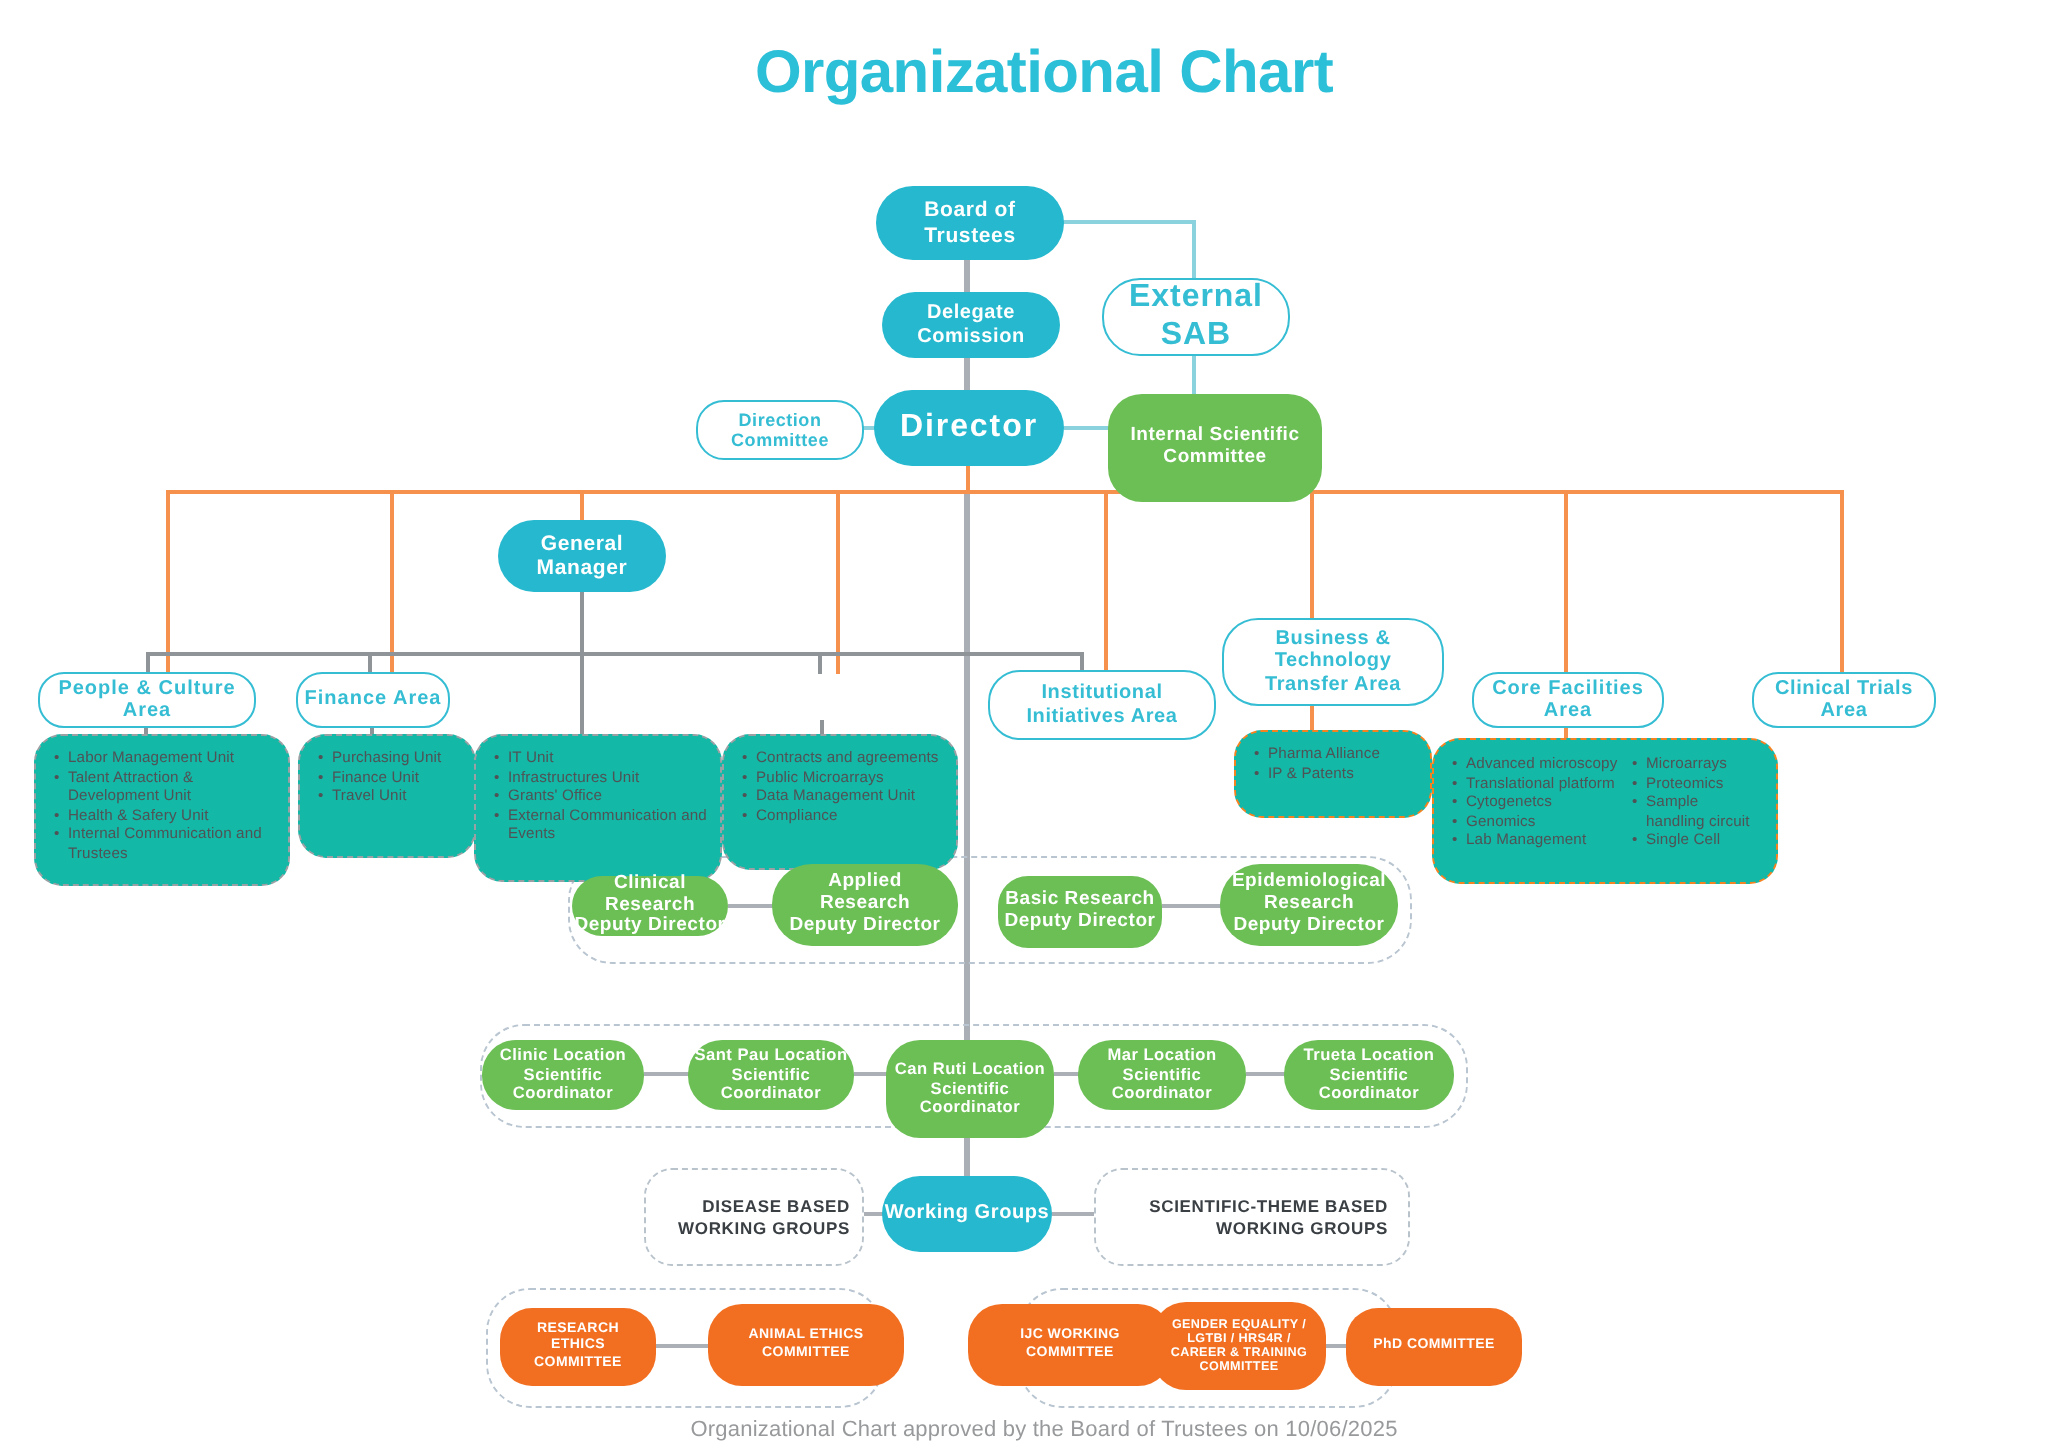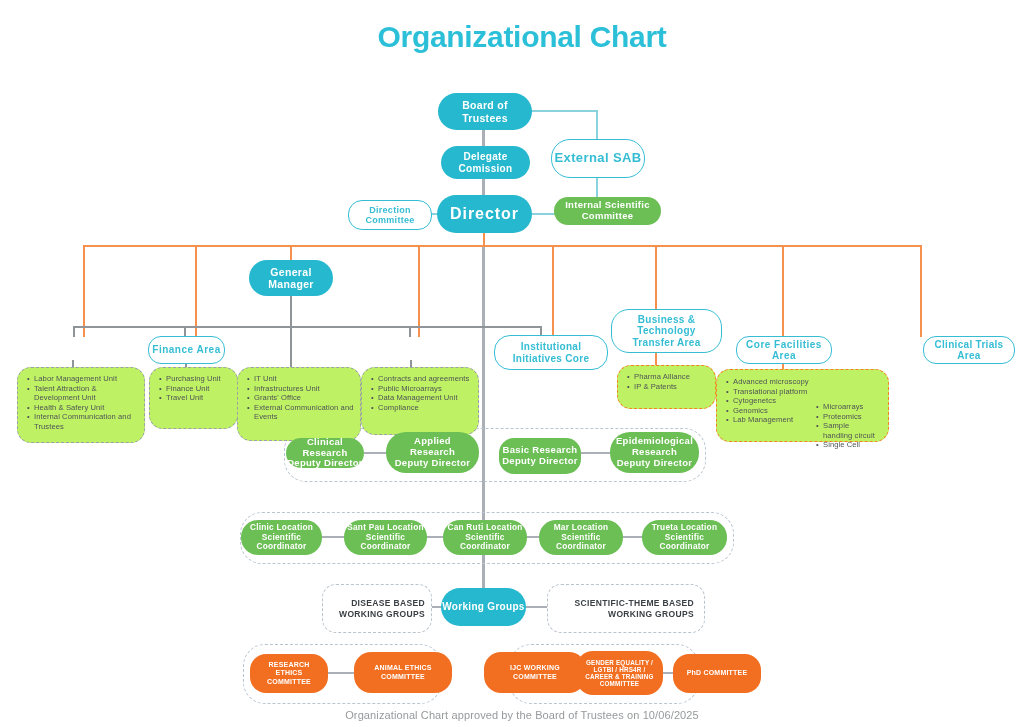--- a/index.html
+++ b/index.html
@@ -13,21 +13,21 @@
   .or-l{background:#f5914d;}
   .row-l{background:#aab0b6;}
   
   .pill{position:absolute;z-index:3;display:flex;align-items:center;justify-content:center;
         text-align:center;font-weight:bold;letter-spacing:.03em;line-height:1.15;}
   .fill-cyan{background:#26b8ce;color:#ffffff;}
   .fill-green{background:#6cbf55;color:#ffffff;}
   .fill-orange{background:#f26f21;color:#ffffff;}
   .outline-cyan{background:#ffffff;border:1.6px solid #35bdd4;color:#35bdd4;}
   
-  .listbox{position:absolute;z-index:3;background:#bef264;border:1.2px dashed #9aa0a4;
+  .listbox{position:absolute;z-index:3;background:#14b8a6;border:1.2px dashed #9aa0a4;
            border-radius:14px;padding:6px 5px 4px 8px;}
   .listbox.orange{border:1.4px dashed #f58220;}
   .listbox ul{margin:0;padding:0;list-style:none;}
   .listbox li{position:relative;padding-left:8px;font-size:7.6px;line-height:9.6px;
               color:#4f5356;letter-spacing:.01em;}
   .listbox li::before{content:"\2022";position:absolute;left:1px;top:0;color:#4f5356;}
   
   .groupframe{position:absolute;z-index:2;border:1.4px dashed #b9c5d0;border-radius:22px;background:transparent;}
   .dashedbox{position:absolute;z-index:3;background:#ffffff;border:1.4px dashed #b9c3cc;border-radius:14px;
              display:flex;align-items:center;justify-content:center;text-align:right;
@@ -86,32 +86,33 @@
   <div class="hline row-l" style="left:562px;top:672px;width:15px;height:1.6px;"></div>
   <div class="hline row-l" style="left:655px;top:672px;width:19px;height:1.6px;"></div>
 
   <div class="groupframe" style="left:284px;top:428px;width:420px;height:52px;"></div>
   <div class="groupframe" style="left:240px;top:512px;width:492px;height:50px;"></div>
   <div class="groupframe" style="left:243px;top:644px;width:197px;height:58px;"></div>
   <div class="groupframe" style="left:509px;top:644px;width:188px;height:58px;"></div>
 
   <div class="pill fill-cyan" style="left:438px;top:93px;width:94px;height:37px;border-radius:19px;font-size:10.5px;">Board of Trustees</div>
   <div class="pill fill-cyan" style="left:441px;top:146px;width:89px;height:33px;border-radius:17px;font-size:10px;">Delegate Comission</div>
-  <div class="pill outline-cyan" style="left:551px;top:139px;width:92px;height:37px;border-radius:19px;font-size:13px;">External SAB</div>
+  <div class="pill outline-cyan" style="left:551px;top:139px;width:92px;height:37px;border-radius:19px;font-size:16px;">External SAB</div>
   <div class="pill outline-cyan" style="left:348px;top:200px;width:70px;height:28px;border-radius:14px;font-size:9px;padding:0 6px;">Direction Committee</div>
   <div class="pill fill-cyan" style="left:437px;top:195px;width:95px;height:38px;border-radius:19px;font-size:16px;letter-spacing:.06em;">Director</div>
-  <div class="pill fill-green" style="left:554px;top:197px;width:91px;height:22px;border-radius:17px;font-size:9.5px;padding:3px 8px;">Internal Scientific Committee</div>
+  <div class="pill fill-green" style="left:554px;top:197px;width:91px;height:22px;border-radius:17px;font-size:9.5px;padding:16px 8px;">Internal Scientific Committee</div>
   <div class="pill fill-cyan" style="left:249px;top:260px;width:84px;height:36px;border-radius:18px;font-size:10.5px;">General Manager</div>
 
+  <div class="pill outline-cyan" style="left:19px;top:336px;width:107px;height:26px;border-radius:13px;font-size:10px;letter-spacing:.05em;">People &amp; Culture Area</div>
   <div class="pill outline-cyan" style="left:148px;top:336px;width:75px;height:26px;border-radius:13px;font-size:10px;letter-spacing:.05em;">Finance Area</div>
   <div class="pill outline-cyan" style="left:374px;top:336px;width:72px;height:26px;border-radius:13px;font-size:10px;letter-spacing:.05em;margin-top:40px;">Legal Area</div>
-  <div class="pill outline-cyan" style="left:494px;top:335px;width:96px;height:33px;border-radius:16px;font-size:10px;padding:0 8px;">Institutional Initiatives Core</div>
+  <div class="pill outline-cyan" style="left:494px;top:335px;width:96px;height:33px;border-radius:16px;font-size:10px;padding:0 8px;">Institutional Initiatives Area</div>
   <div class="pill outline-cyan" style="left:611px;top:309px;width:89px;height:42px;border-radius:18px;font-size:10px;padding:0 10px;">Business &amp; Technology Transfer Area</div>
   <div class="pill outline-cyan" style="left:736px;top:336px;width:94px;height:26px;border-radius:13px;font-size:10px;letter-spacing:.05em;">Core Facilities Area</div>
-  <div class="pill outline-cyan" style="left:876px;top:336px;width:90px;height:26px;border-radius:13px;font-size:10px;letter-spacing:.03em;margin-left:47px;">Clinical Trials Area</div>
+  <div class="pill outline-cyan" style="left:876px;top:336px;width:90px;height:26px;border-radius:13px;font-size:10px;letter-spacing:.03em;">Clinical Trials Area</div>
 
   <div class="listbox" style="left:17px;top:367px;width:113px;height:64px;">
     <ul>
       <li>Labor Management Unit</li>
       <li>Talent Attraction &amp; Development Unit</li>
       <li>Health &amp; Safery Unit</li>
       <li>Internal Communication and Trustees</li>
     </ul>
   </div>
   <div class="listbox" style="left:149px;top:367px;width:74px;height:50px;">
@@ -144,36 +145,36 @@
     </ul>
   </div>
   <div class="listbox orange" style="left:716px;top:369px;width:158px;height:60px;display:flex;gap:4px;padding:7px 5px 4px 8px;">
     <ul style="width:86px;">
       <li>Advanced microscopy</li>
       <li>Translational platform</li>
       <li>Cytogenetcs</li>
       <li>Genomics</li>
       <li>Lab Management</li>
     </ul>
-    <ul style="width:62px;margin-top:25px;">
+    <ul style="width:62px;">
       <li>Microarrays</li>
       <li>Proteomics</li>
       <li>Sample handling circuit</li>
       <li>Single Cell</li>
     </ul>
   </div>
 
   <div class="pill fill-green" style="left:286px;top:438px;width:78px;height:30px;border-radius:15px;font-size:9.5px;">Clinical Research Deputy Director</div>
   <div class="pill fill-green" style="left:386px;top:432px;width:81px;height:41px;border-radius:20px;font-size:9.5px;padding:0 6px;">Applied Research Deputy Director</div>
   <div class="pill fill-green" style="left:499px;top:438px;width:82px;height:36px;border-radius:15px;font-size:9.5px;">Basic Research Deputy Director</div>
   <div class="pill fill-green" style="left:610px;top:432px;width:81px;height:41px;border-radius:20px;font-size:9.5px;padding:0 4px;">Epidemiological Research Deputy Director</div>
 
   <div class="pill fill-green" style="left:241px;top:520px;width:81px;height:35px;border-radius:17px;font-size:8.3px;">Clinic Location Scientific Coordinator</div>
   <div class="pill fill-green" style="left:344px;top:520px;width:83px;height:35px;border-radius:17px;font-size:8.3px;">Sant Pau Location Scientific Coordinator</div>
-  <div class="pill fill-green" style="left:443px;top:520px;width:84px;height:35px;border-radius:17px;font-size:8.3px;">Can Ruti Location Scientific Coordinator</div>
+  <div class="pill fill-green" style="left:443px;top:520px;width:84px;height:49px;border-radius:17px;font-size:8.3px;">Can Ruti Location Scientific Coordinator</div>
   <div class="pill fill-green" style="left:539px;top:520px;width:84px;height:35px;border-radius:17px;font-size:8.3px;">Mar Location Scientific Coordinator</div>
   <div class="pill fill-green" style="left:642px;top:520px;width:85px;height:35px;border-radius:17px;font-size:8.3px;">Trueta Location Scientific Coordinator</div>
 
   <div class="dashedbox" style="left:322px;top:584px;width:96px;height:47px;font-size:8.5px;padding:0 6px;">DISEASE BASED WORKING GROUPS</div>
   <div class="pill fill-cyan" style="left:441px;top:588px;width:85px;height:38px;border-radius:19px;font-size:10px;">Working Groups</div>
   <div class="dashedbox" style="left:547px;top:584px;width:136px;height:47px;font-size:8.5px;padding:0 10px;">SCIENTIFIC-THEME BASED WORKING GROUPS</div>
 
   <div class="pill fill-orange" style="left:250px;top:654px;width:68px;height:39px;border-radius:16px;font-size:7px;padding:0 5px;">RESEARCH ETHICS COMMITTEE</div>
   <div class="pill fill-orange" style="left:354px;top:652px;width:78px;height:41px;border-radius:17px;font-size:7px;padding:0 10px;">ANIMAL ETHICS COMMITTEE</div>
   <div class="pill fill-orange" style="left:484px;top:652px;width:78px;height:41px;border-radius:17px;font-size:7px;padding:0 12px;">IJC WORKING COMMITTEE</div>

